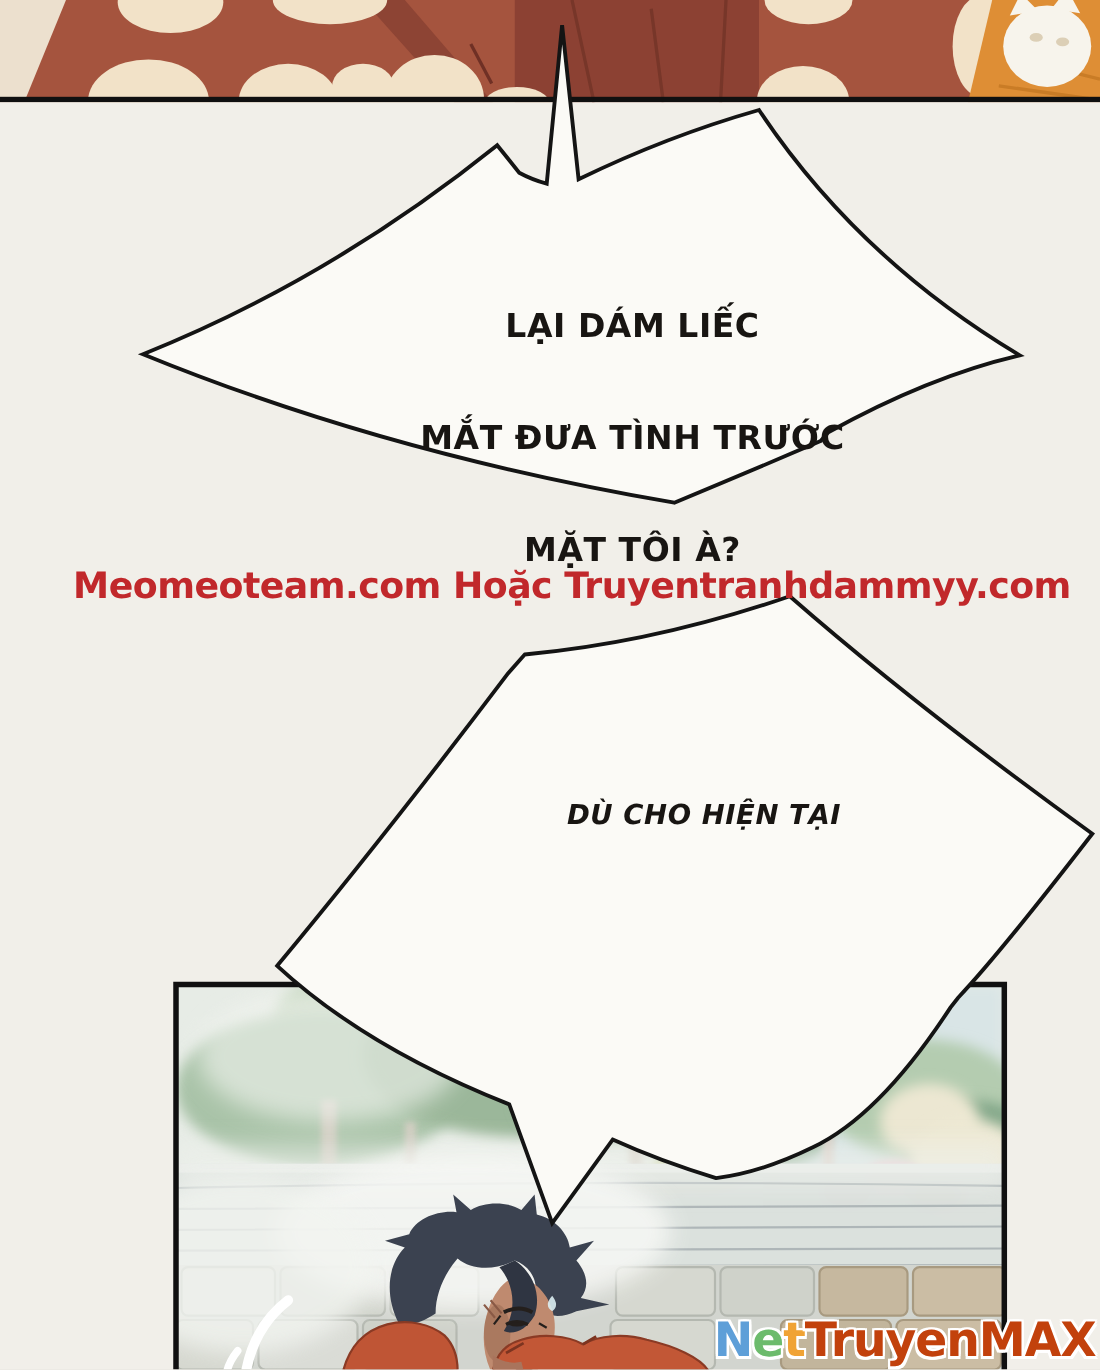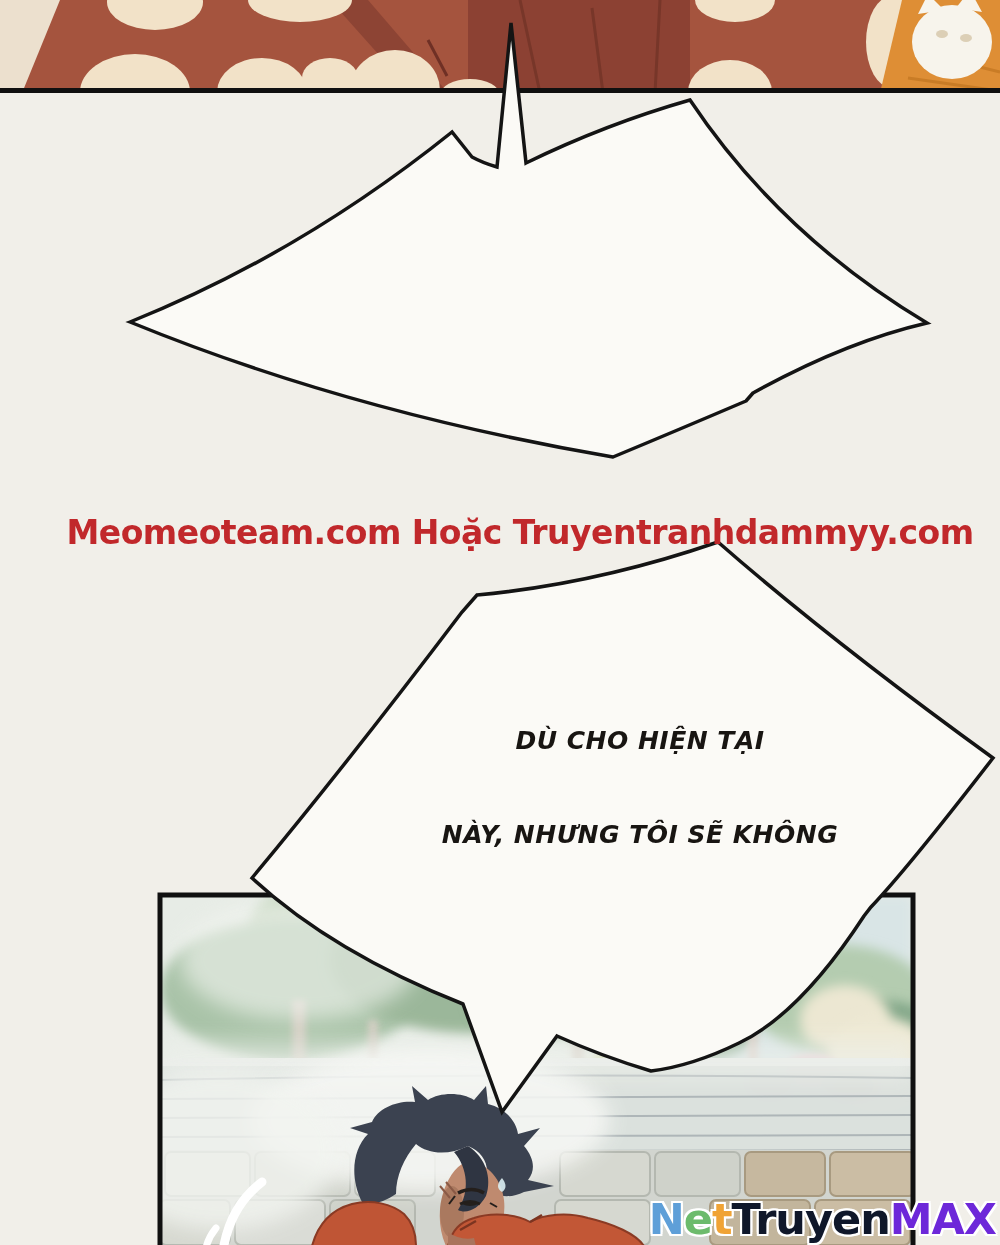--- a/index.html
+++ b/index.html
@@ -210,25 +210,29 @@
     <path fill="#fbfaf6" stroke="#141414" stroke-width="3.5" stroke-linejoin="miter" d="M130,322 Q300,254 452,132 L472,157
              Q483,163 497,167
              L511,23 L526,163
              Q606,124 690,100
              Q780,235 927,323
              Q845,342 753,393 L746,401
              Q678,430 613,457
              Q350,412 130,322 Z"></path>
   </svg>
 
+  <div class="txt bubble-text b1">
+    <div>LẠI DÁM LIẾC</div>
+    <div>MẮT ĐƯA TÌNH TRƯỚC</div>
+    <div>MẶT TÔI À?</div>
+  </div>
 
   <div class="txt promo2" style="color: rgb(193, 40, 43);">Meomeoteam.com Hoặc Truyentranhdammyy.com</div>
 
   <div class="txt bubble-text b2">
     <div>DÙ CHO HIỆN TẠI</div>
-    <div>NÀY, NHƯNG TÔI SẼ KHÔNG</div>
   </div>
 
   <div class="txt watermark">
-    <span style="color: rgb(94, 159, 216);">N</span><span style="color: rgb(108, 187, 108);">e</span><span style="color: rgb(240, 163, 53);">t</span><span style="color: #0f172a; text-align: right;">Truyen</span><span style="color: #6d28d9;">MAX</span>
+    <span style="color: rgb(94, 159, 216);">N</span><span style="color: rgb(108, 187, 108);">e</span><span style="color: rgb(240, 163, 53);">t</span><span style="color: #c2410c; text-align: right;">Truyen</span><span style="color: #c2410c;">MAX</span>
   </div>
 
 </div>
 
 </body></html>

